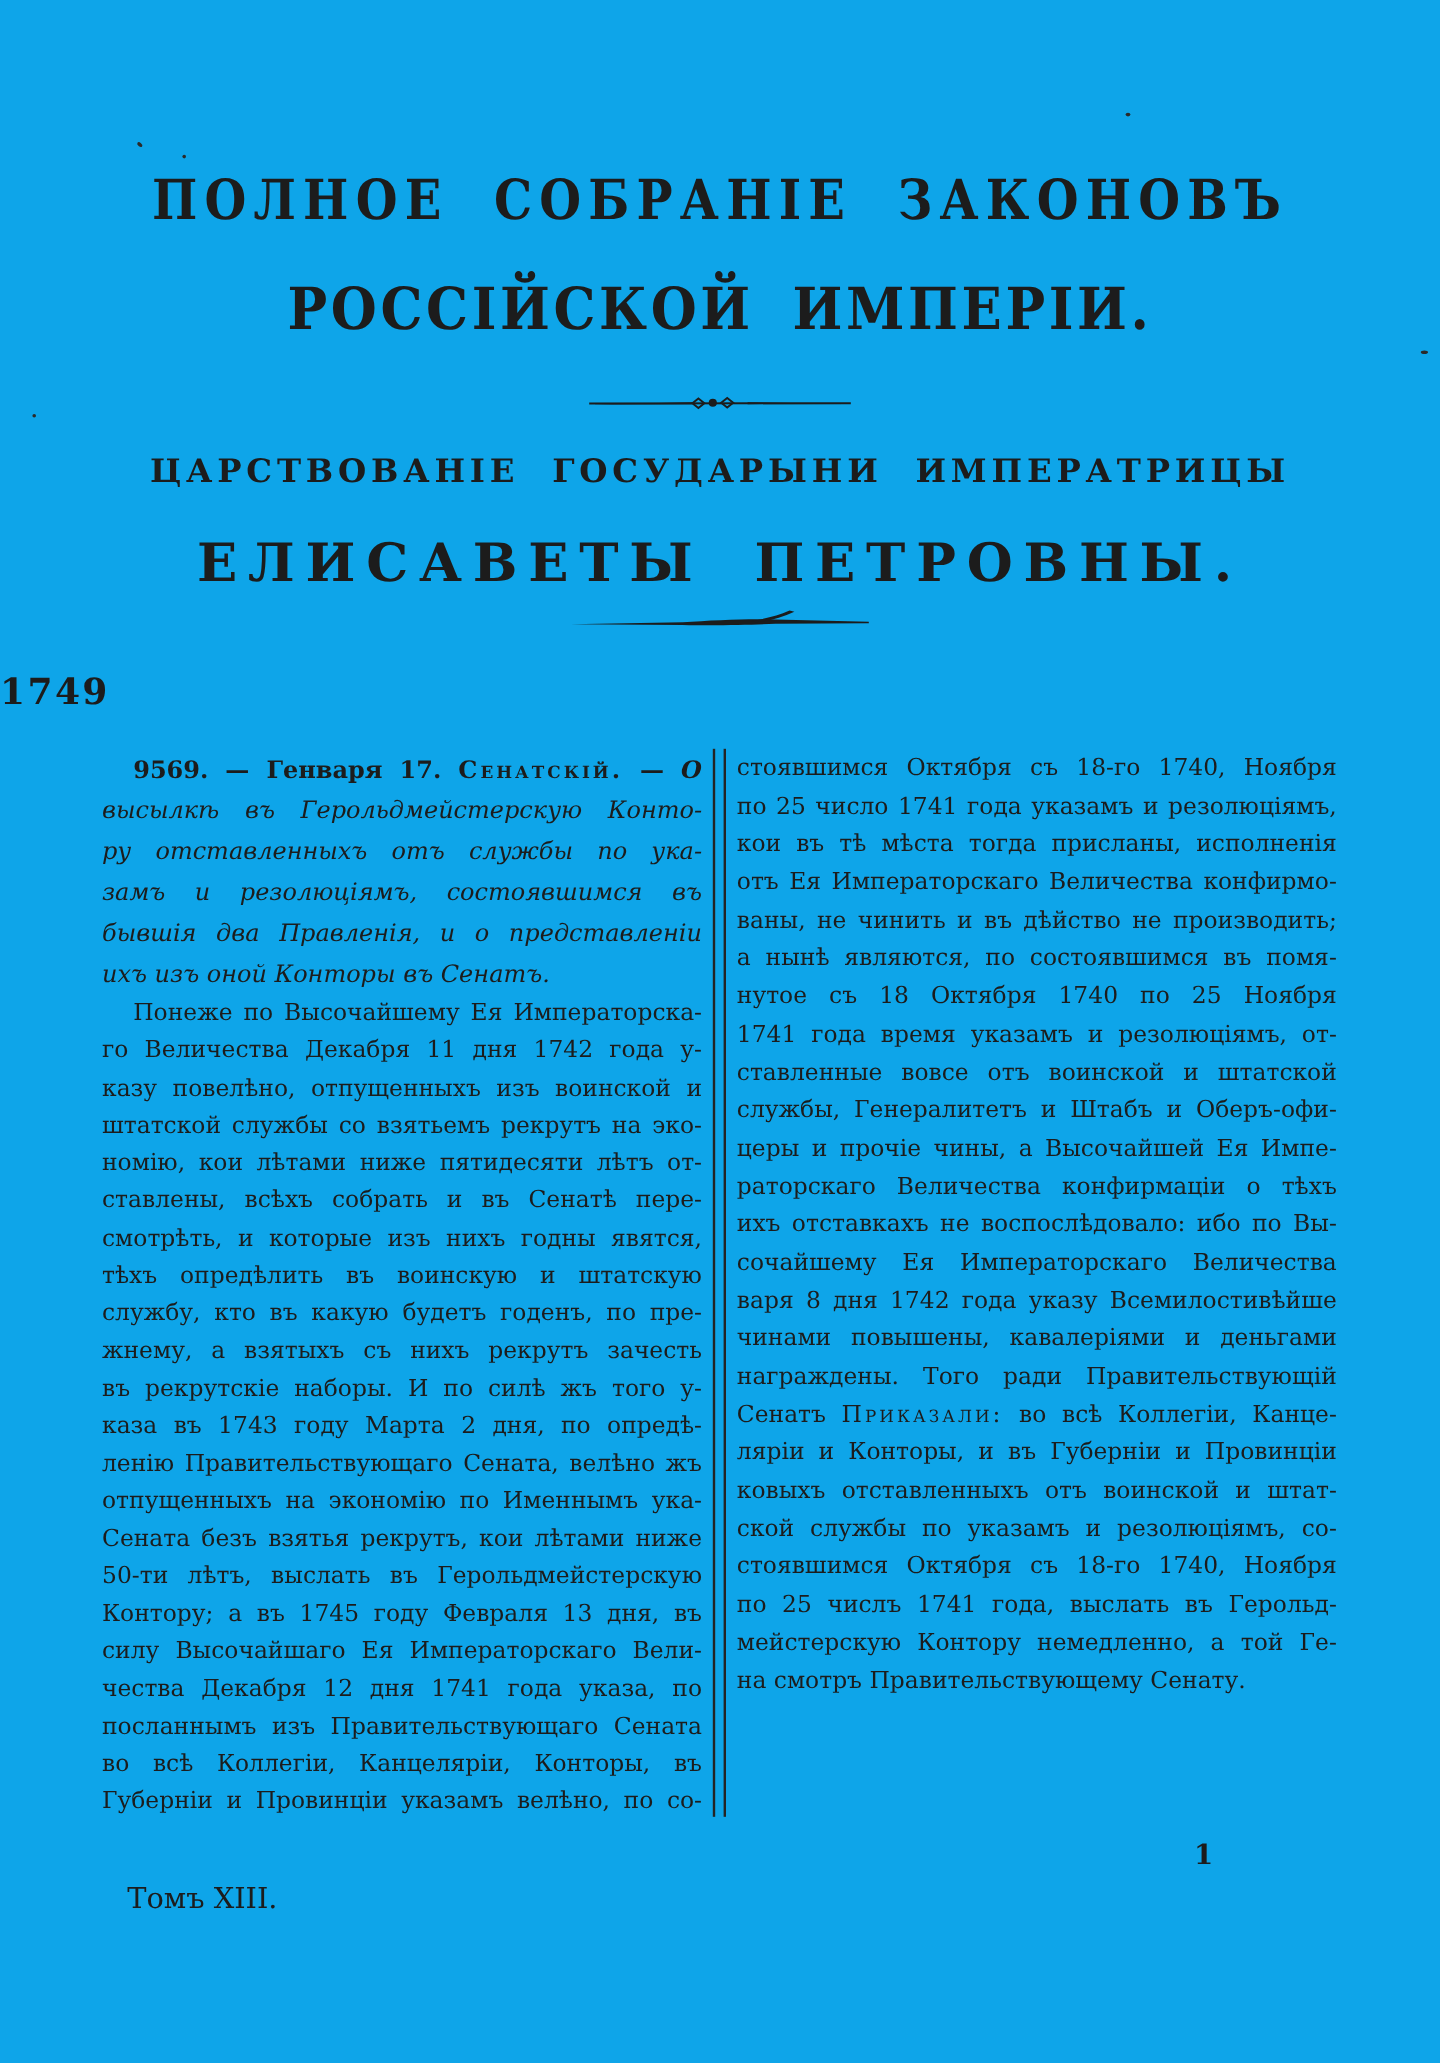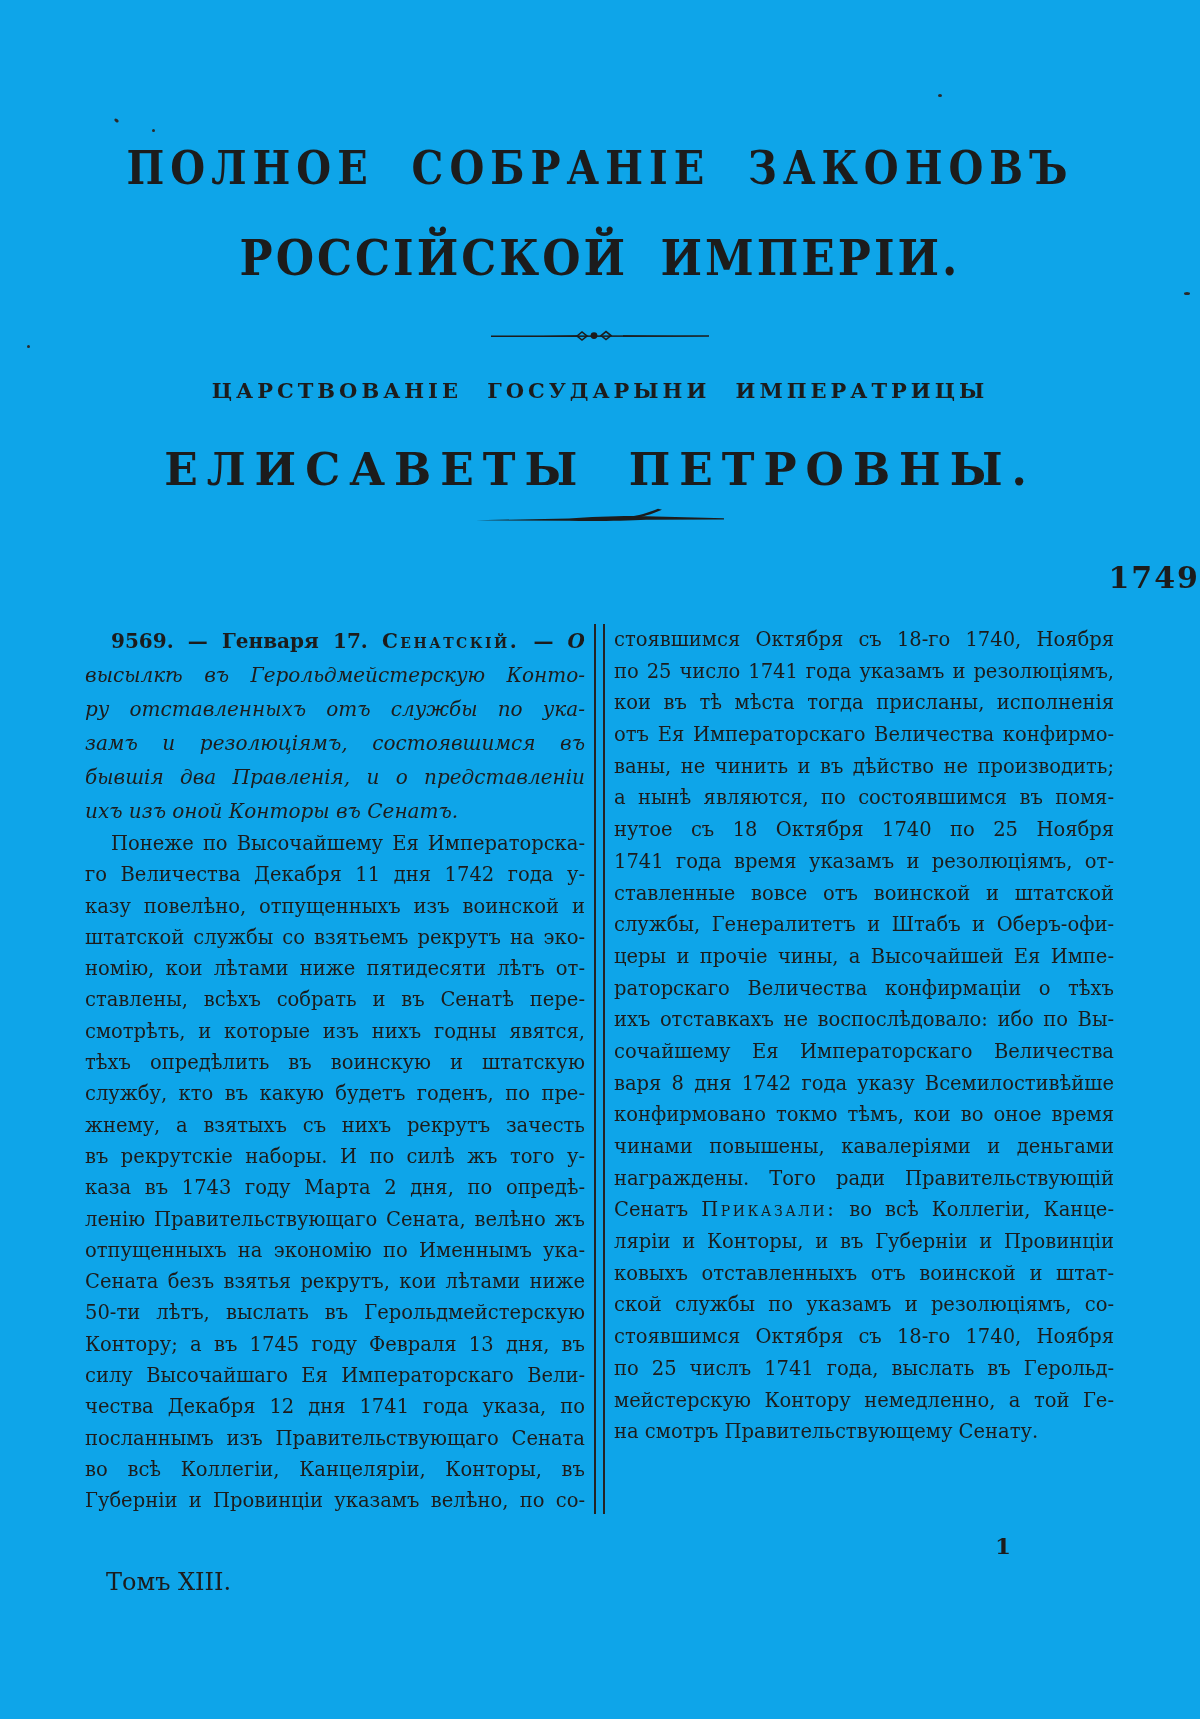--- a/index.html
+++ b/index.html
@@ -19,32 +19,32 @@
   }
   .title2{
     position:absolute;top:230px;left:0;width:100%;
     text-align:center;font-size:44px;font-weight:700;
     letter-spacing:3px;word-spacing:14px;white-space:nowrap;
     transform:scaleY(1.1);transform-origin:center top;
   }
   .orn1{position:absolute;top:328px;left:50%;transform:translateX(-50%);}
   .reign1{
     position:absolute;top:378px;left:0;width:100%;
-    text-align:center;font-size:21px;font-weight:700;
+    text-align:center;font-size:27px;font-weight:700;
     letter-spacing:4px;word-spacing:14px;white-space:nowrap;
   }
   .reign2{
     position:absolute;top:444px;left:0;width:100%;
     text-align:center;font-size:44px;font-weight:700;
     letter-spacing:9px;word-spacing:18px;white-space:nowrap;
   }
   .orn2{position:absolute;top:508px;left:50%;transform:translateX(-50%);}
   .year{
     position:absolute;top:560px;left:0;width:100%;
-    text-align:right;font-size:30px;font-weight:700;letter-spacing:2px;
+    text-align:left;font-size:30px;font-weight:700;letter-spacing:2px;
   }
   
   .columns{
     position:absolute;top:624px;left:85px;width:1032px;
     display:flex;align-items:flex-start;
   }
   .col{width:500px;font-size:19.5px;}
   .rule{
     width:7px;height:890px;margin:0 9px;
     border-left:2px solid #242424;border-right:2px solid #242424;
@@ -144,21 +144,20 @@
         <div class="line"><span>а нынѣ являются, по состоявшимся въ помя-</span></div>
         <div class="line"><span>нутое съ 18 Октября 1740 по 25 Ноября</span></div>
         <div class="line"><span>1741 года время указамъ и резолюціямъ, от-</span></div>
         <div class="line"><span>ставленные вовсе отъ воинской и штатской</span></div>
         <div class="line"><span>службы, Генералитетъ и Штабъ и Оберъ-офи-</span></div>
         <div class="line"><span>церы и прочіе чины, а Высочайшей Ея Импе-</span></div>
         <div class="line"><span>раторскаго Величества конфирмаціи о тѣхъ</span></div>
         <div class="line"><span>ихъ отставкахъ не воспослѣдовало: ибо по Вы-</span></div>
         <div class="line"><span>сочайшему Ея Императорскаго Величества Ген-</span></div>
         <div class="line"><span>варя 8 дня 1742 года указу Всемилостивѣйше</span></div>
-        <div class="line"><span>конфирмовано токмо тѣмъ, кои во оное время</span></div>
         <div class="line"><span>чинами повышены, кавалеріями и деньгами</span></div>
         <div class="line"><span>награждены. Того ради Правительствующій</span></div>
         <div class="line"><span>Сенатъ </span><span class="sc">Приказали:</span><span> во всѣ Коллегіи, Канце-</span></div>
         <div class="line"><span>ляріи и Конторы, и въ Губерніи и Провинціи</span></div>
         <div class="line"><span>ковыхъ отставленныхъ отъ воинской и штат-</span></div>
         <div class="line"><span>ской службы по указамъ и резолюціямъ, со-</span></div>
         <div class="line"><span>стоявшимся Октября съ 18-го 1740, Ноября</span></div>
         <div class="line"><span>по 25 числъ 1741 года, выслать въ Герольд-</span></div>
         <div class="line"><span>мейстерскую Контору немедленно, а той Ге-</span></div>
         <div class="line end"><span>на смотръ Правительствующему Сенату.</span></div>

